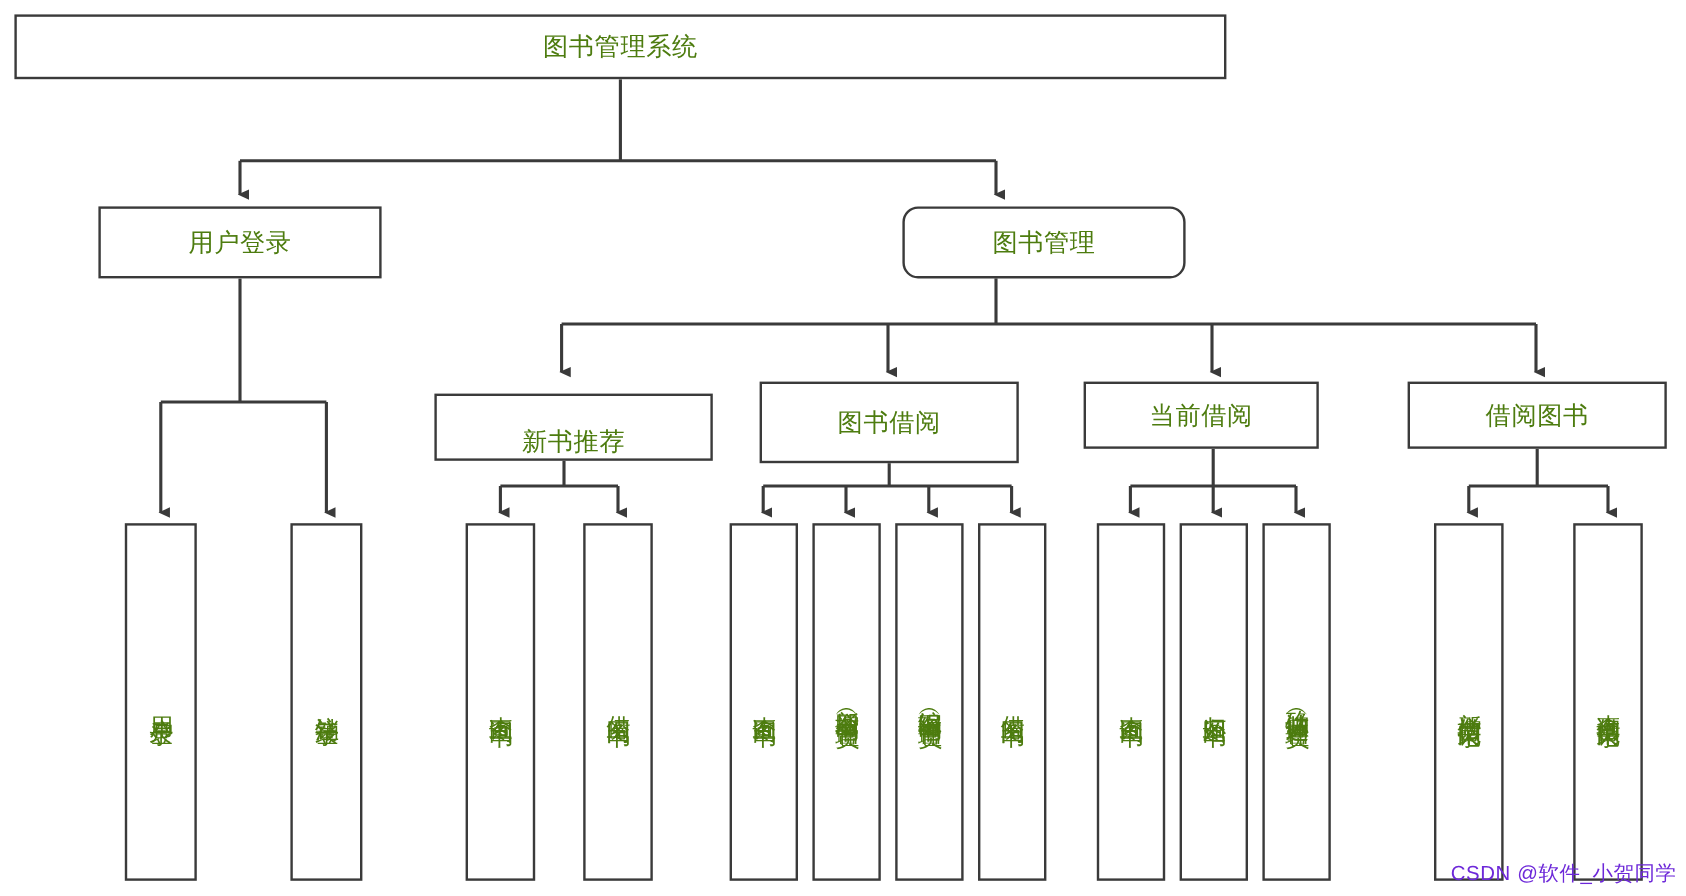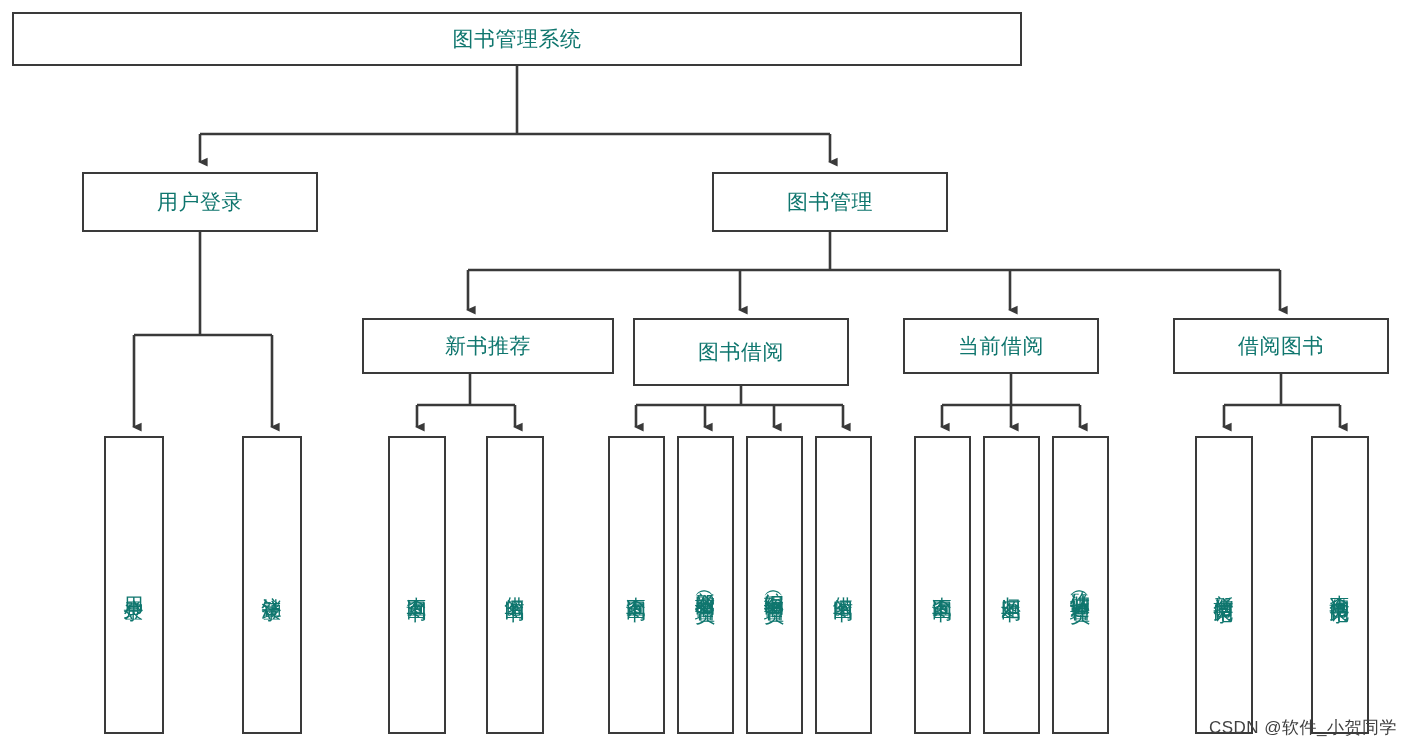--- a/index.html
+++ b/index.html
@@ -26,21 +26,21 @@
     pointer-events: none;
   }
   .node {
     position: absolute;
     box-sizing: border-box;
     background: #ffffff;
     border: 2px solid #3a3a3a;
     display: flex;
     align-items: center;
     justify-content: center;
-    color: #0f766e;
+    color: #4d7c0f;
     z-index: 2;
   }
   .node.h {
     font-size: 21px;
     letter-spacing: 0.5px;
   }
   .node.v {
     writing-mode: vertical-rl;
     text-orientation: upright;
     font-size: 20px;
@@ -53,21 +53,21 @@
   .node.v .vtext {
     writing-mode: vertical-rl;
     text-orientation: upright;
     white-space: nowrap;
   }
   .watermark {
     position: absolute;
     right: 8px;
     bottom: 8px;
     font-size: 17px;
-    color: #404040;
+    color: #6d28d9;
     letter-spacing: 0.5px;
     z-index: 3;
     white-space: nowrap;
   }
 </style>
 </head>
 <body>
 
 <div id="canvas">
 
@@ -121,25 +121,25 @@
     </g>
   </svg>
 
   <div class="node h" style="left:12px; top:12px; width:1010px; height:54px;">
     <span>图书管理系统</span>
   </div>
 
   <div class="node h" style="left:82px; top:172px; width:236px; height:60px;">
     <span>用户登录</span>
   </div>
-  <div class="node h" style="left:712px; top:172px; width:236px; height:60px;">
+  <div class="node h" style="left:752px; top:172px; width:236px; height:60px;border-radius:13px;">
     <span>图书管理</span>
   </div>
 
-  <div class="node h" style="left:362px; top:318px; width:252px; height:56px;">
+  <div class="node h" style="left:362px; top:328px; width:232px; height:56px;align-items:flex-end;">
     <span>新书推荐</span>
   </div>
   <div class="node h" style="left:633px; top:318px; width:216px; height:68px;">
     <span>图书借阅</span>
   </div>
   <div class="node h" style="left:903px; top:318px; width:196px; height:56px;">
     <span>当前借阅</span>
   </div>
   <div class="node h" style="left:1173px; top:318px; width:216px; height:56px;">
     <span>借阅图书</span>

